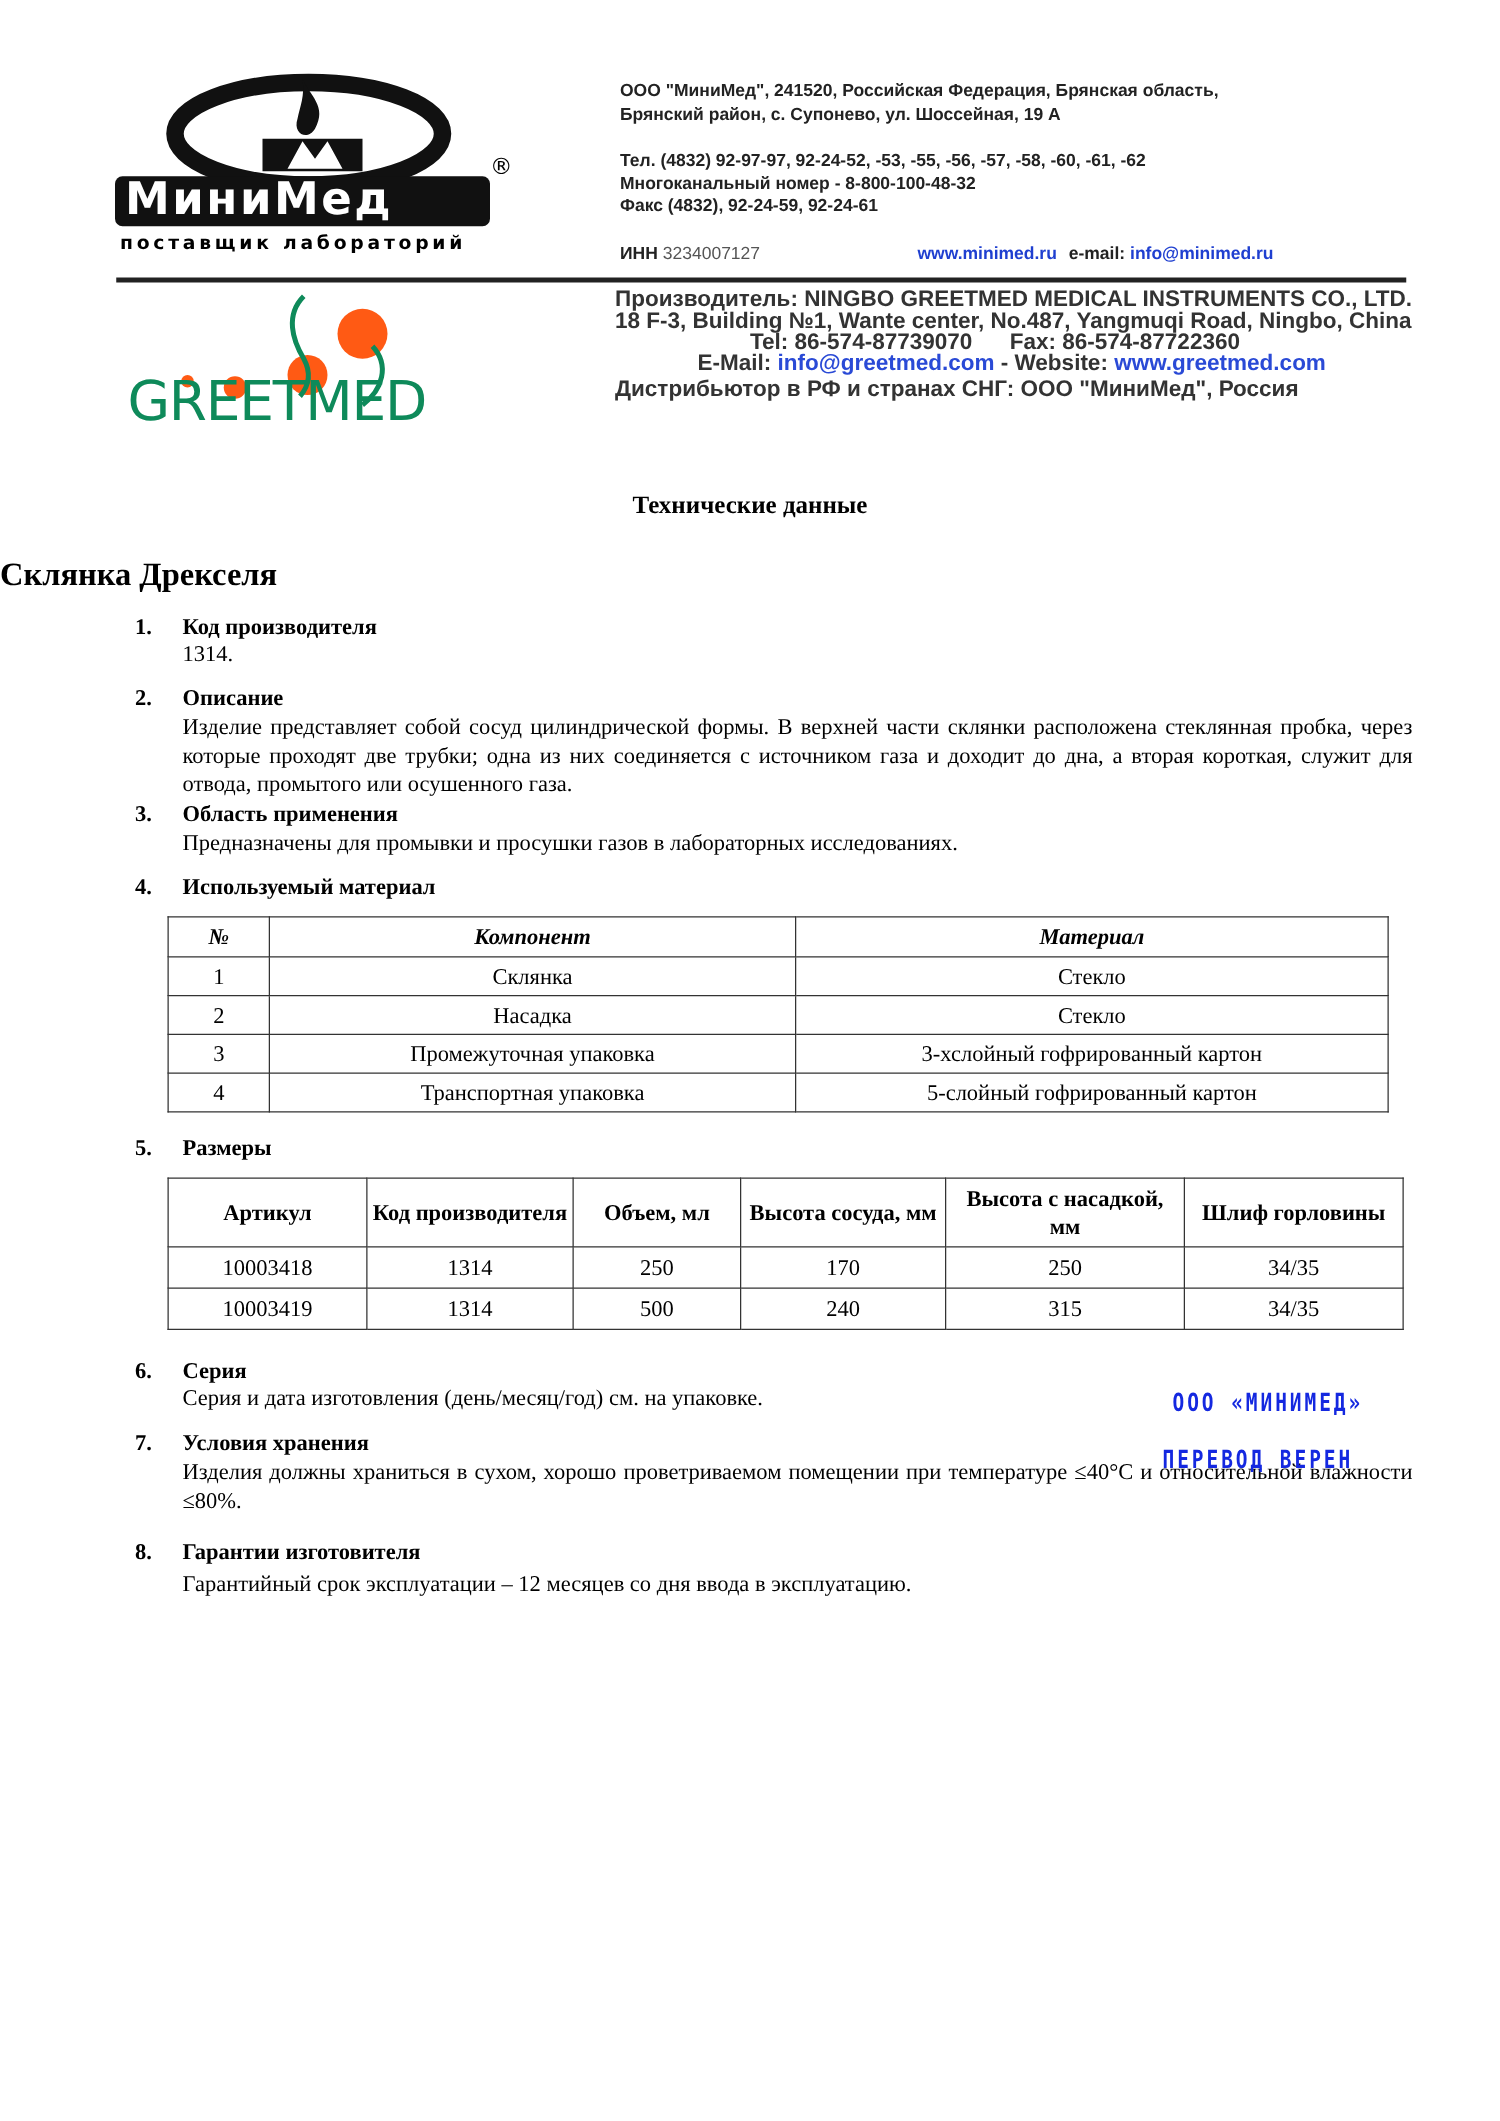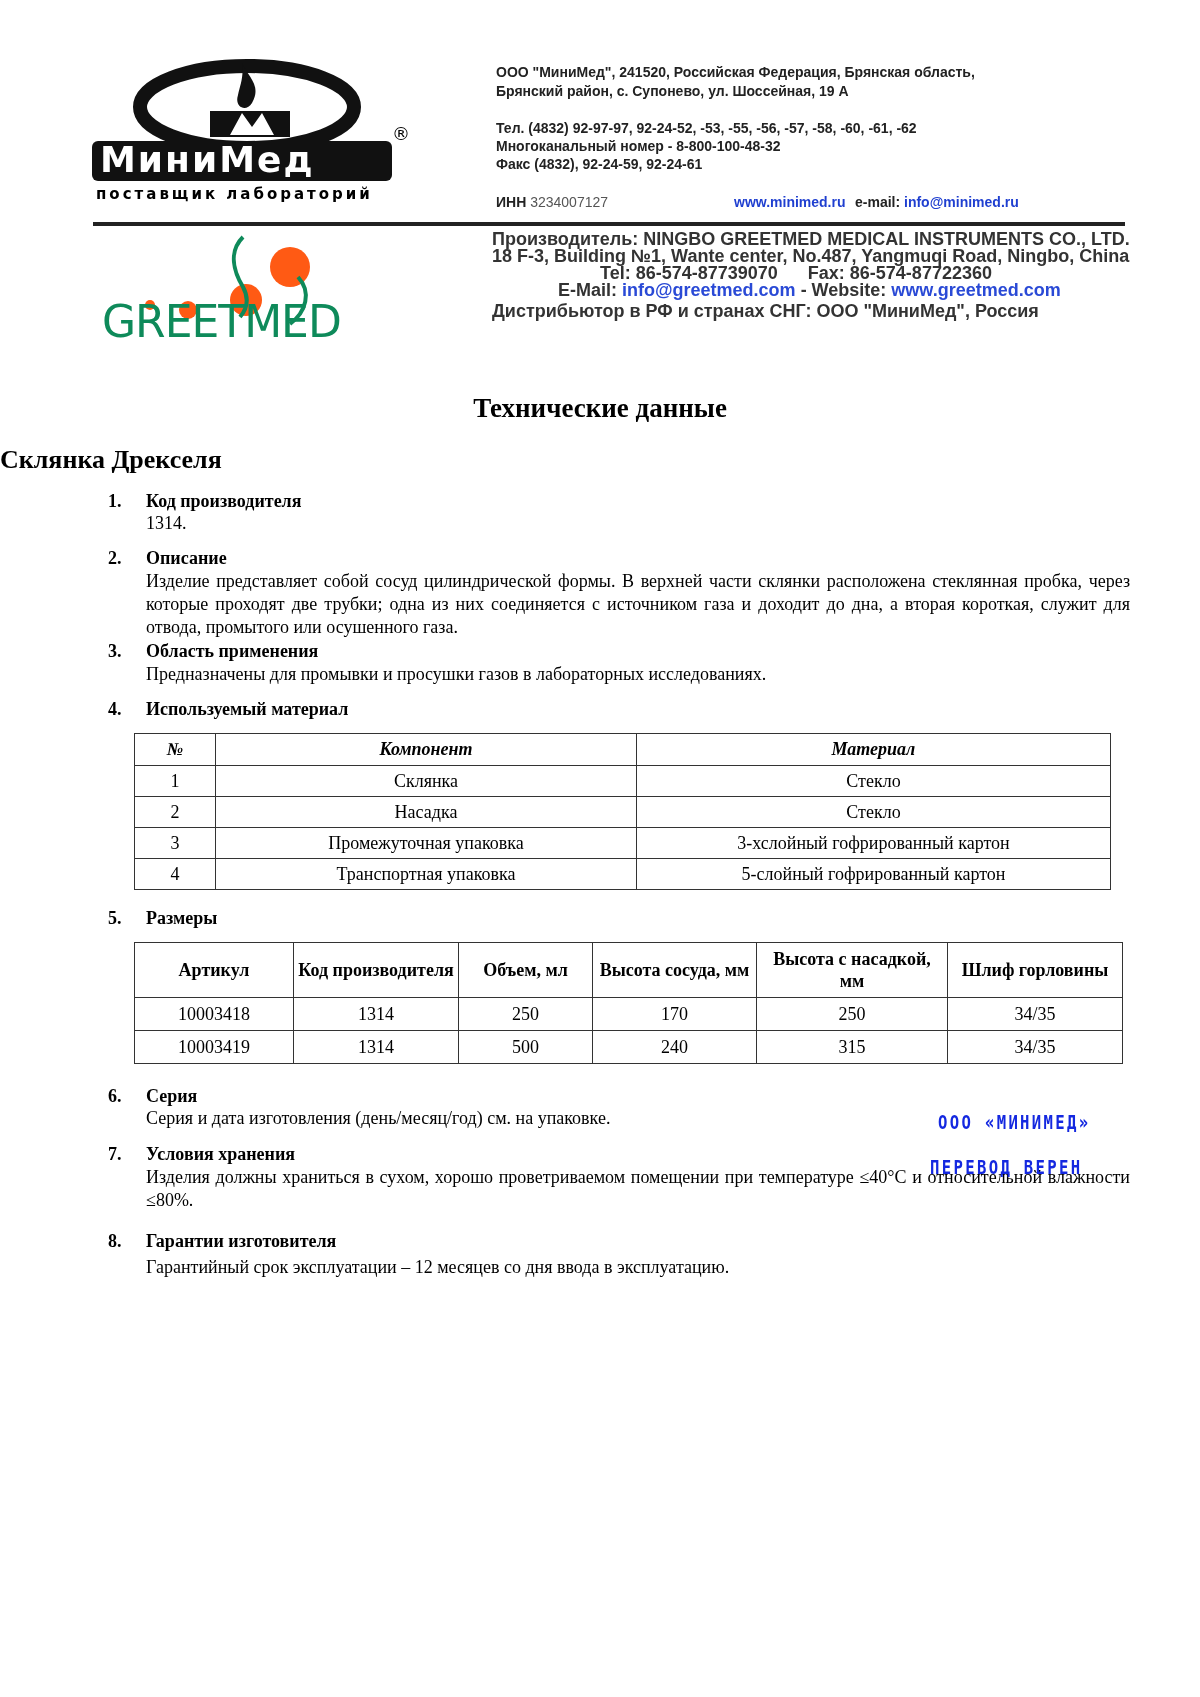--- a/index.html
+++ b/index.html
@@ -5,21 +5,21 @@
     html, body { margin: 0; padding: 0; background: #ffffff; }
     body { width: 1200px; height: 1697px; position: relative; overflow: hidden; color: #000; }
     .abs { position: absolute; }
     .hdr { font-family: "Liberation Sans", sans-serif; font-weight: bold; color: #222; font-size: 14px; line-height: 18px; white-space: nowrap; }
     .hdr .gray { color: #555; font-weight: normal; }
     .hdr .link { color: #1f3fd0; }
     .hdr2 { font-family: "Liberation Sans", sans-serif; font-weight: bold; color: #333; font-size: 18px; line-height: 17px; white-space: nowrap; }
     .hdr2 .link { color: #2a4ad6; }
     .divider { left: 93px; top: 222px; width: 1032px; height: 4px; background: #222; }
     .serif { font-family: "Liberation Serif", serif; }
-    .doc-subtitle { left: 0; width: 1200px; top: 393px; text-align: center; font-size: 27px; font-weight: bold; }
+    .doc-subtitle { left: 0; width: 1200px; top: 393px; text-align: center; font-size: 20px; font-weight: bold; }
     .doc-title { left: 0; width: 1200px; top: 445px; text-align: left; font-size: 26px; font-weight: bold; }
     .sec-num { font-family: "Liberation Serif", serif; font-weight: bold; font-size: 18px; line-height: 22px; left: 108px; }
     .sec-head { font-family: "Liberation Serif", serif; font-weight: bold; font-size: 18px; line-height: 22px; left: 146px; }
     .sec-body { font-family: "Liberation Serif", serif; font-size: 18px; line-height: 23px; left: 146px; width: 984px; text-align: justify; text-align-last: left; }
     table { border-collapse: collapse; font-family: "Liberation Serif", serif; font-size: 18px; }
     td, th { border: 1.5px solid #333; text-align: center; padding: 0 4px; }
     #t1 { left: 134px; top: 733px; width: 977px; }
     #t1 th { font-style: italic; font-weight: bold; height: 31px; }
     #t1 td { height: 30px; }
     #t2 { left: 134px; top: 942px; width: 989px; }

